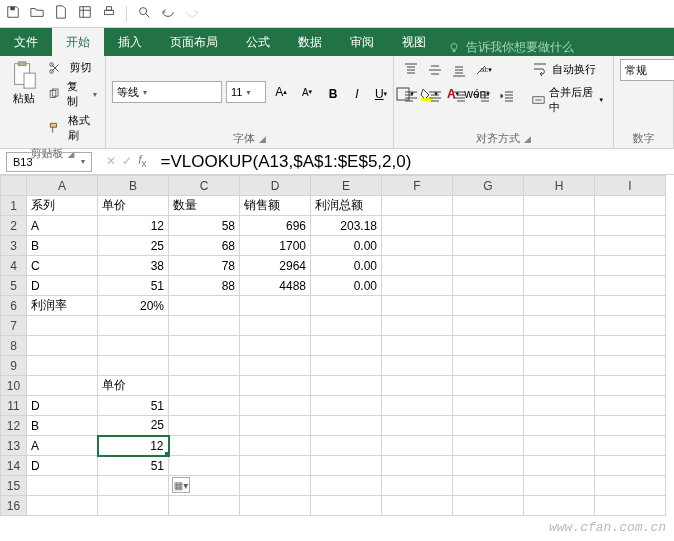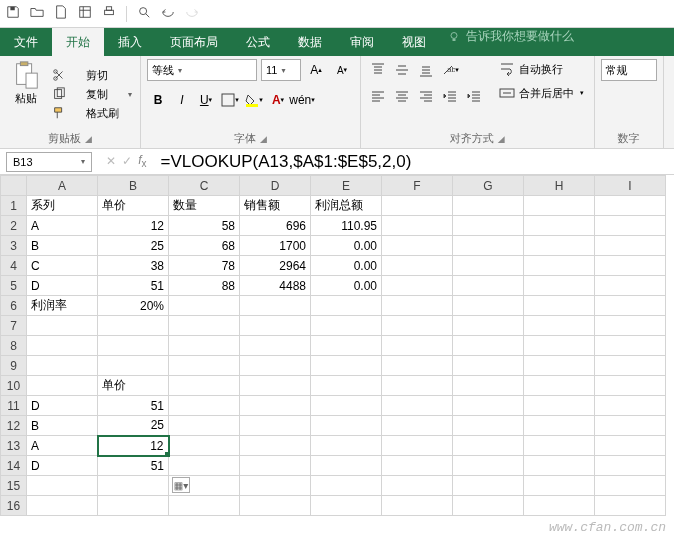--- a/index.html
+++ b/index.html
@@ -1,32 +1,32 @@
 <!DOCTYPE html>
 <html><head>
 <meta charset="utf-8">
 <style>
 *{box-sizing:border-box;margin:0;padding:0;font-family:"Microsoft YaHei",Arial,sans-serif}
 body{background:#fff;width:674px;height:541px;overflow:hidden;font-size:12px;position:relative}
 .qat{background:#fff;height:28px;display:flex;align-items:center;padding:0 6px;gap:10px;border-bottom:1px solid #d4d4d4}
 .qat svg{width:14px;height:14px;fill:#6a6a6a}
 .qat .sep{width:1px;height:16px;background:#d4d4d4}
-.tabs{background:#217346;height:28px;display:flex;align-items:flex-start;color:#fff}
+.tabs{background:#217346;height:28px;display:flex;align-items:flex-end;color:#fff}
 .tab{padding:0 14px;height:28px;display:flex;align-items:center;cursor:pointer;font-size:12px}
 .tab.active{background:#f3f3f3;color:#217346}
 .tellme{margin-left:8px;display:flex;align-items:center;color:#a8d4bd;gap:6px;font-size:12px}
 .ribbon{background:#f3f3f3;height:93px;display:flex;border-bottom:1px solid #d4d4d4}
 .group{border-right:1px solid #d4d4d4;padding:3px 6px 0;display:flex;flex-direction:column;height:100%}
 .group-body{flex:1;display:flex;gap:4px}
 .group-label{text-align:center;font-size:11px;color:#666;padding:2px 0;display:flex;justify-content:center;gap:4px;align-items:center}
 .dlaunch{font-size:9px;color:#888}
 .paste-big{display:flex;flex-direction:column;align-items:center;width:40px;cursor:pointer}
 .paste-big svg{width:30px;height:32px}
 .small-btns{display:flex;flex-direction:column;gap:2px;justify-content:center}
-.sbtn{display:flex;align-items:center;gap:20px;font-size:11px;cursor:pointer;padding:1px 2px}
+.sbtn{display:flex;align-items:center;gap:8px;font-size:11px;cursor:pointer;padding:1px 2px}
 .sbtn svg{width:14px;height:14px}
 .font-top{display:flex;gap:4px;align-items:center;margin-bottom:4px}
 .combo{border:1px solid #ababab;background:#fff;height:22px;display:flex;align-items:center;padding:0 4px;font-size:11px}
 .combo .dd{margin-left:4px;font-size:8px;color:#666}
 .btnrow{display:flex;gap:2px;align-items:center}
 .rbtn{width:22px;height:22px;display:flex;align-items:center;justify-content:center;cursor:pointer;font-size:12px}
 .rbtn svg{width:14px;height:14px;fill:#444}
 .align-col{display:flex;flex-direction:column;gap:4px}
 .wrap-btn{display:flex;align-items:center;gap:4px;font-size:11px;padding:2px 4px;cursor:pointer}
 .namebar{height:26px;display:flex;align-items:center;border-bottom:1px solid #d4d4d4;background:#fff}
@@ -137,21 +137,21 @@
           </div>
       </div>
     </div>
     <div class="group-label">
         <span>剪贴板</span>
         <span class="dlaunch">◢</span>
       </div>
   </div>
 
   <div class="group" style="min-width:220px">
-    <div class="group-body" style="flex-direction:column">
+    <div class="group-body" style="flex-direction:row">
       <div class="font-top">
         <div class="combo" style="width:110px">
             <span>等线</span>
             <span class="dd">▾</span>
           </div>
         <div class="combo" style="width:40px">
             <span>11</span>
             <span class="dd">▾</span>
           </div>
         <div class="rbtn" style="font-size:12px">A<sup style="font-size:7px">▴</sup></div>
@@ -326,21 +326,21 @@
           <td class=""></td>
           <td class=""></td>
           <td class=""></td>
         </tr>
         <tr>
           <th class="rowh">2</th>
           <td class="txt">A</td>
           <td class="num">12</td>
           <td class="num">58</td>
           <td class="num">696</td>
-          <td class="num">110.95</td>
+          <td class="num">203.18</td>
           <td class=""></td>
           <td class=""></td>
           <td class=""></td>
           <td class=""></td>
         </tr>
         <tr>
           <th class="rowh">3</th>
           <td class="txt">B</td>
           <td class="num">25</td>
           <td class="num">68</td>

